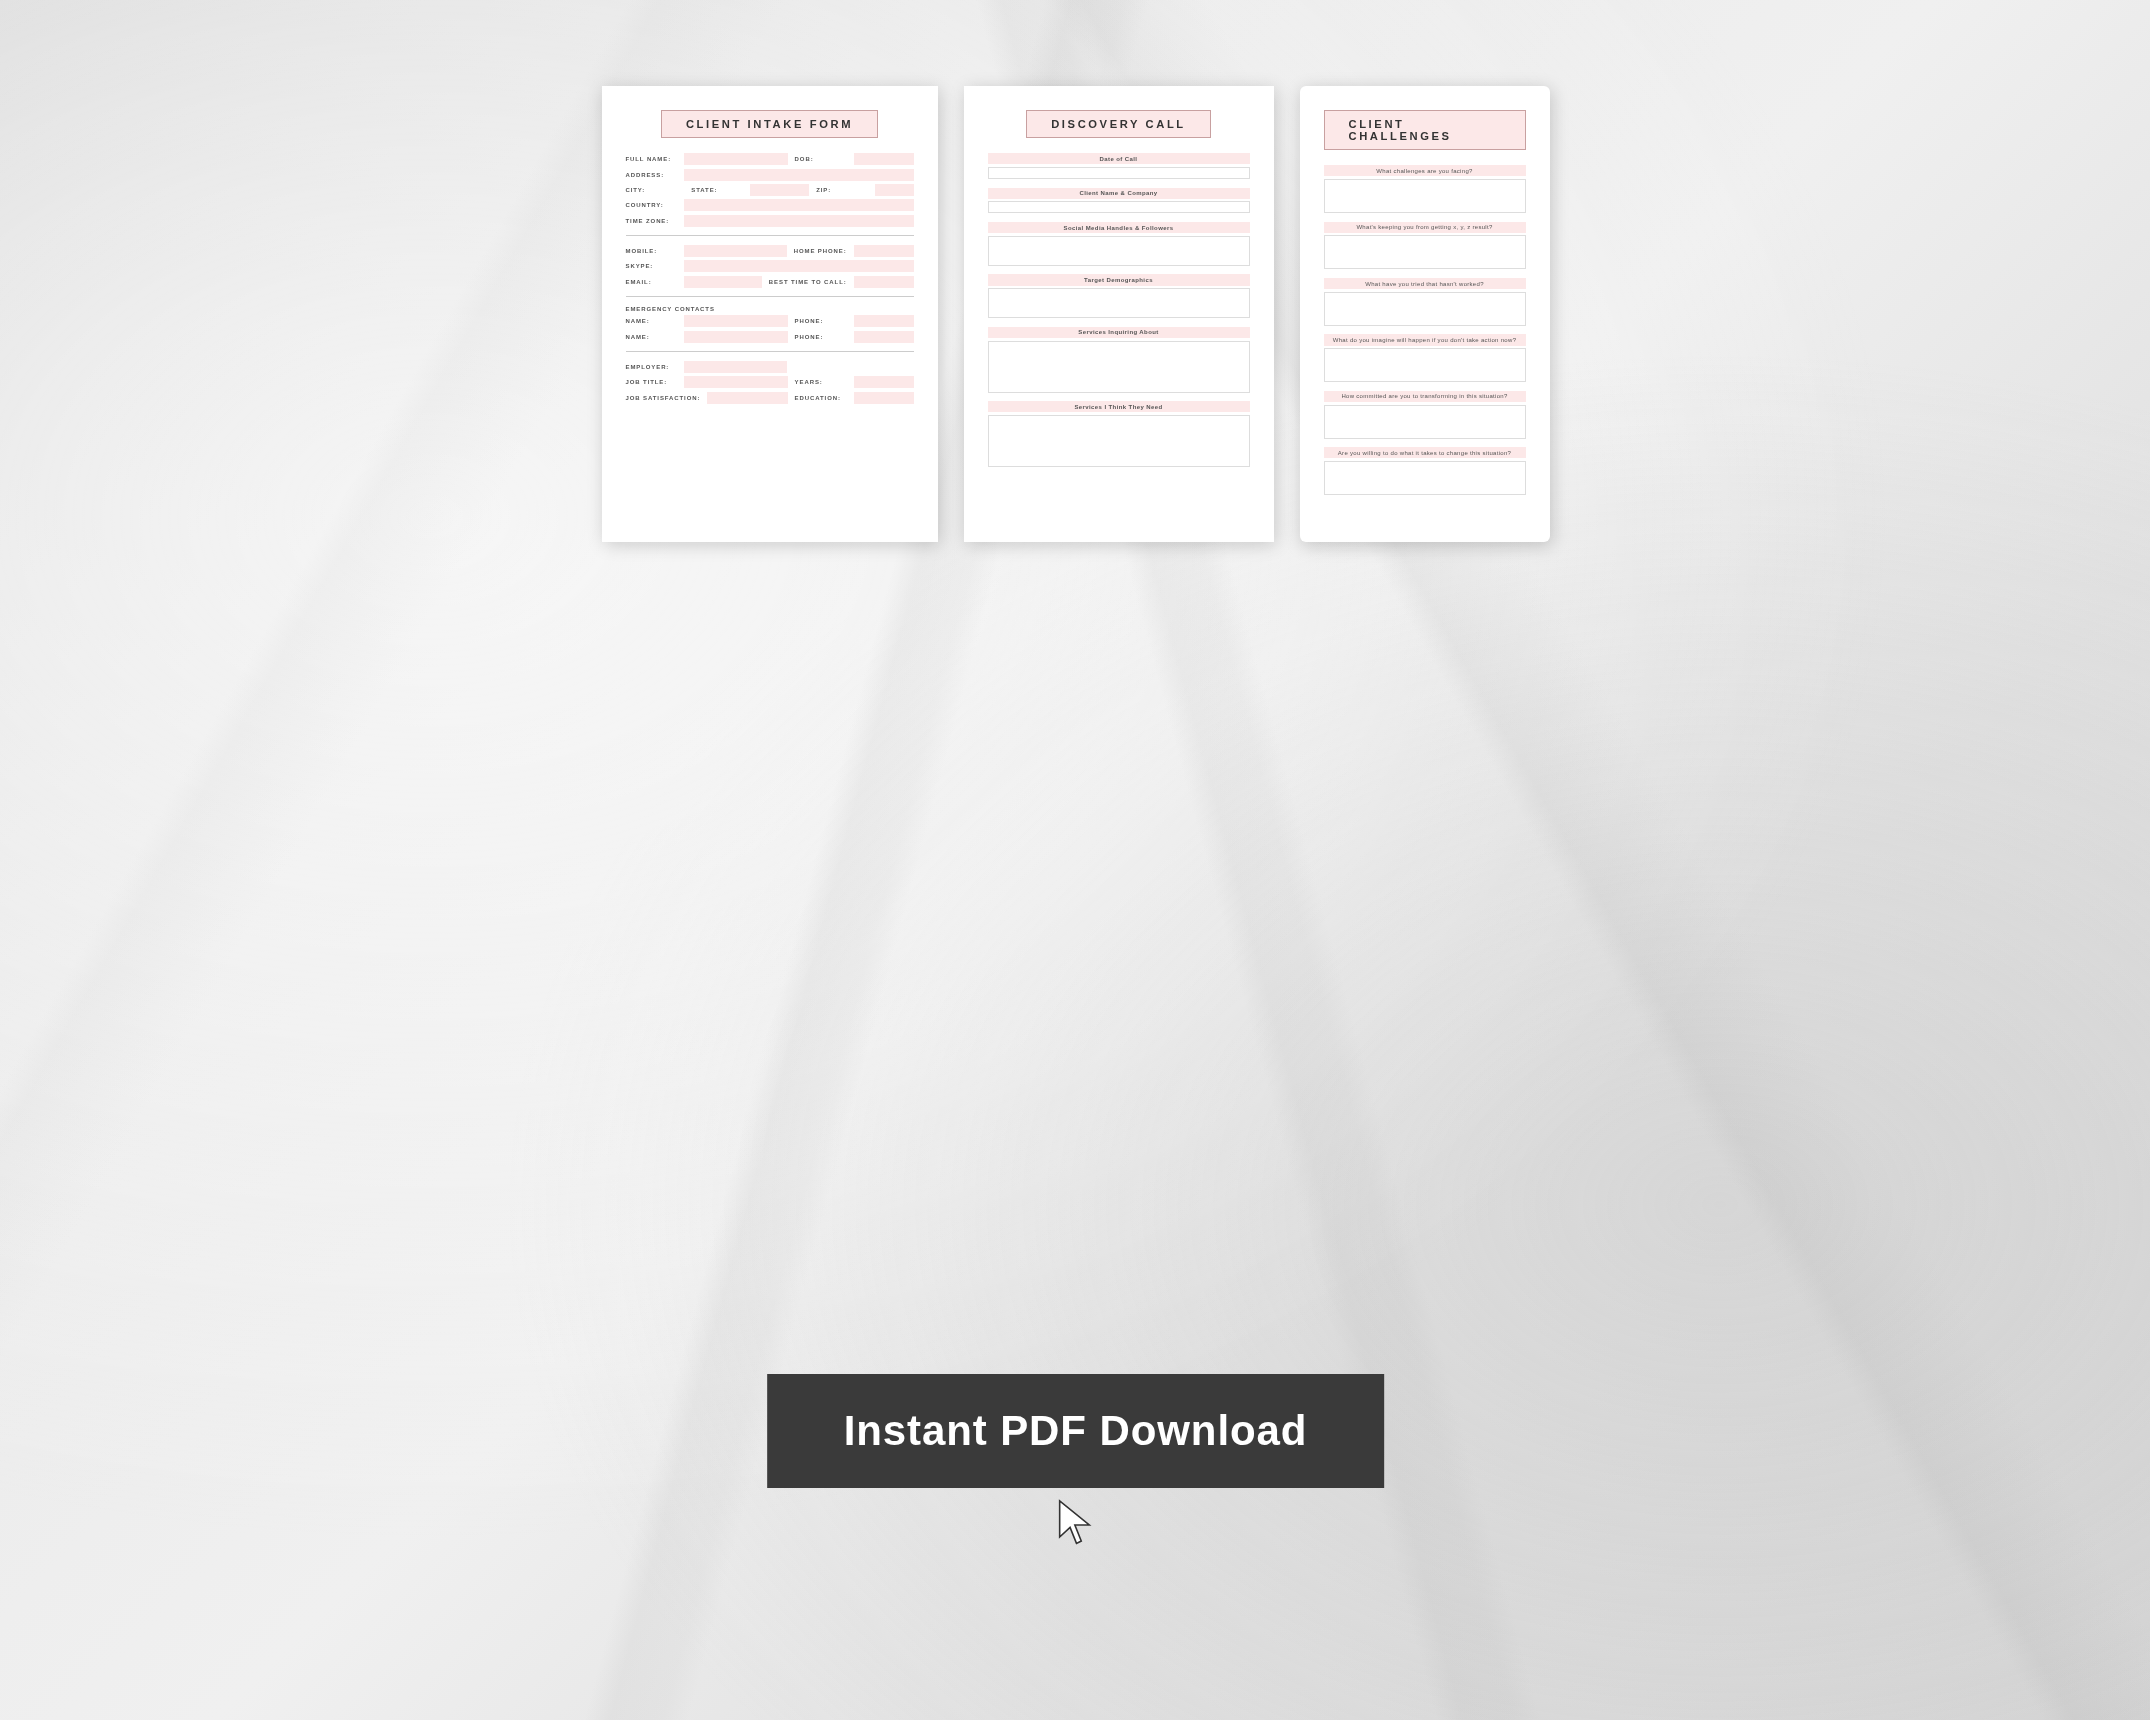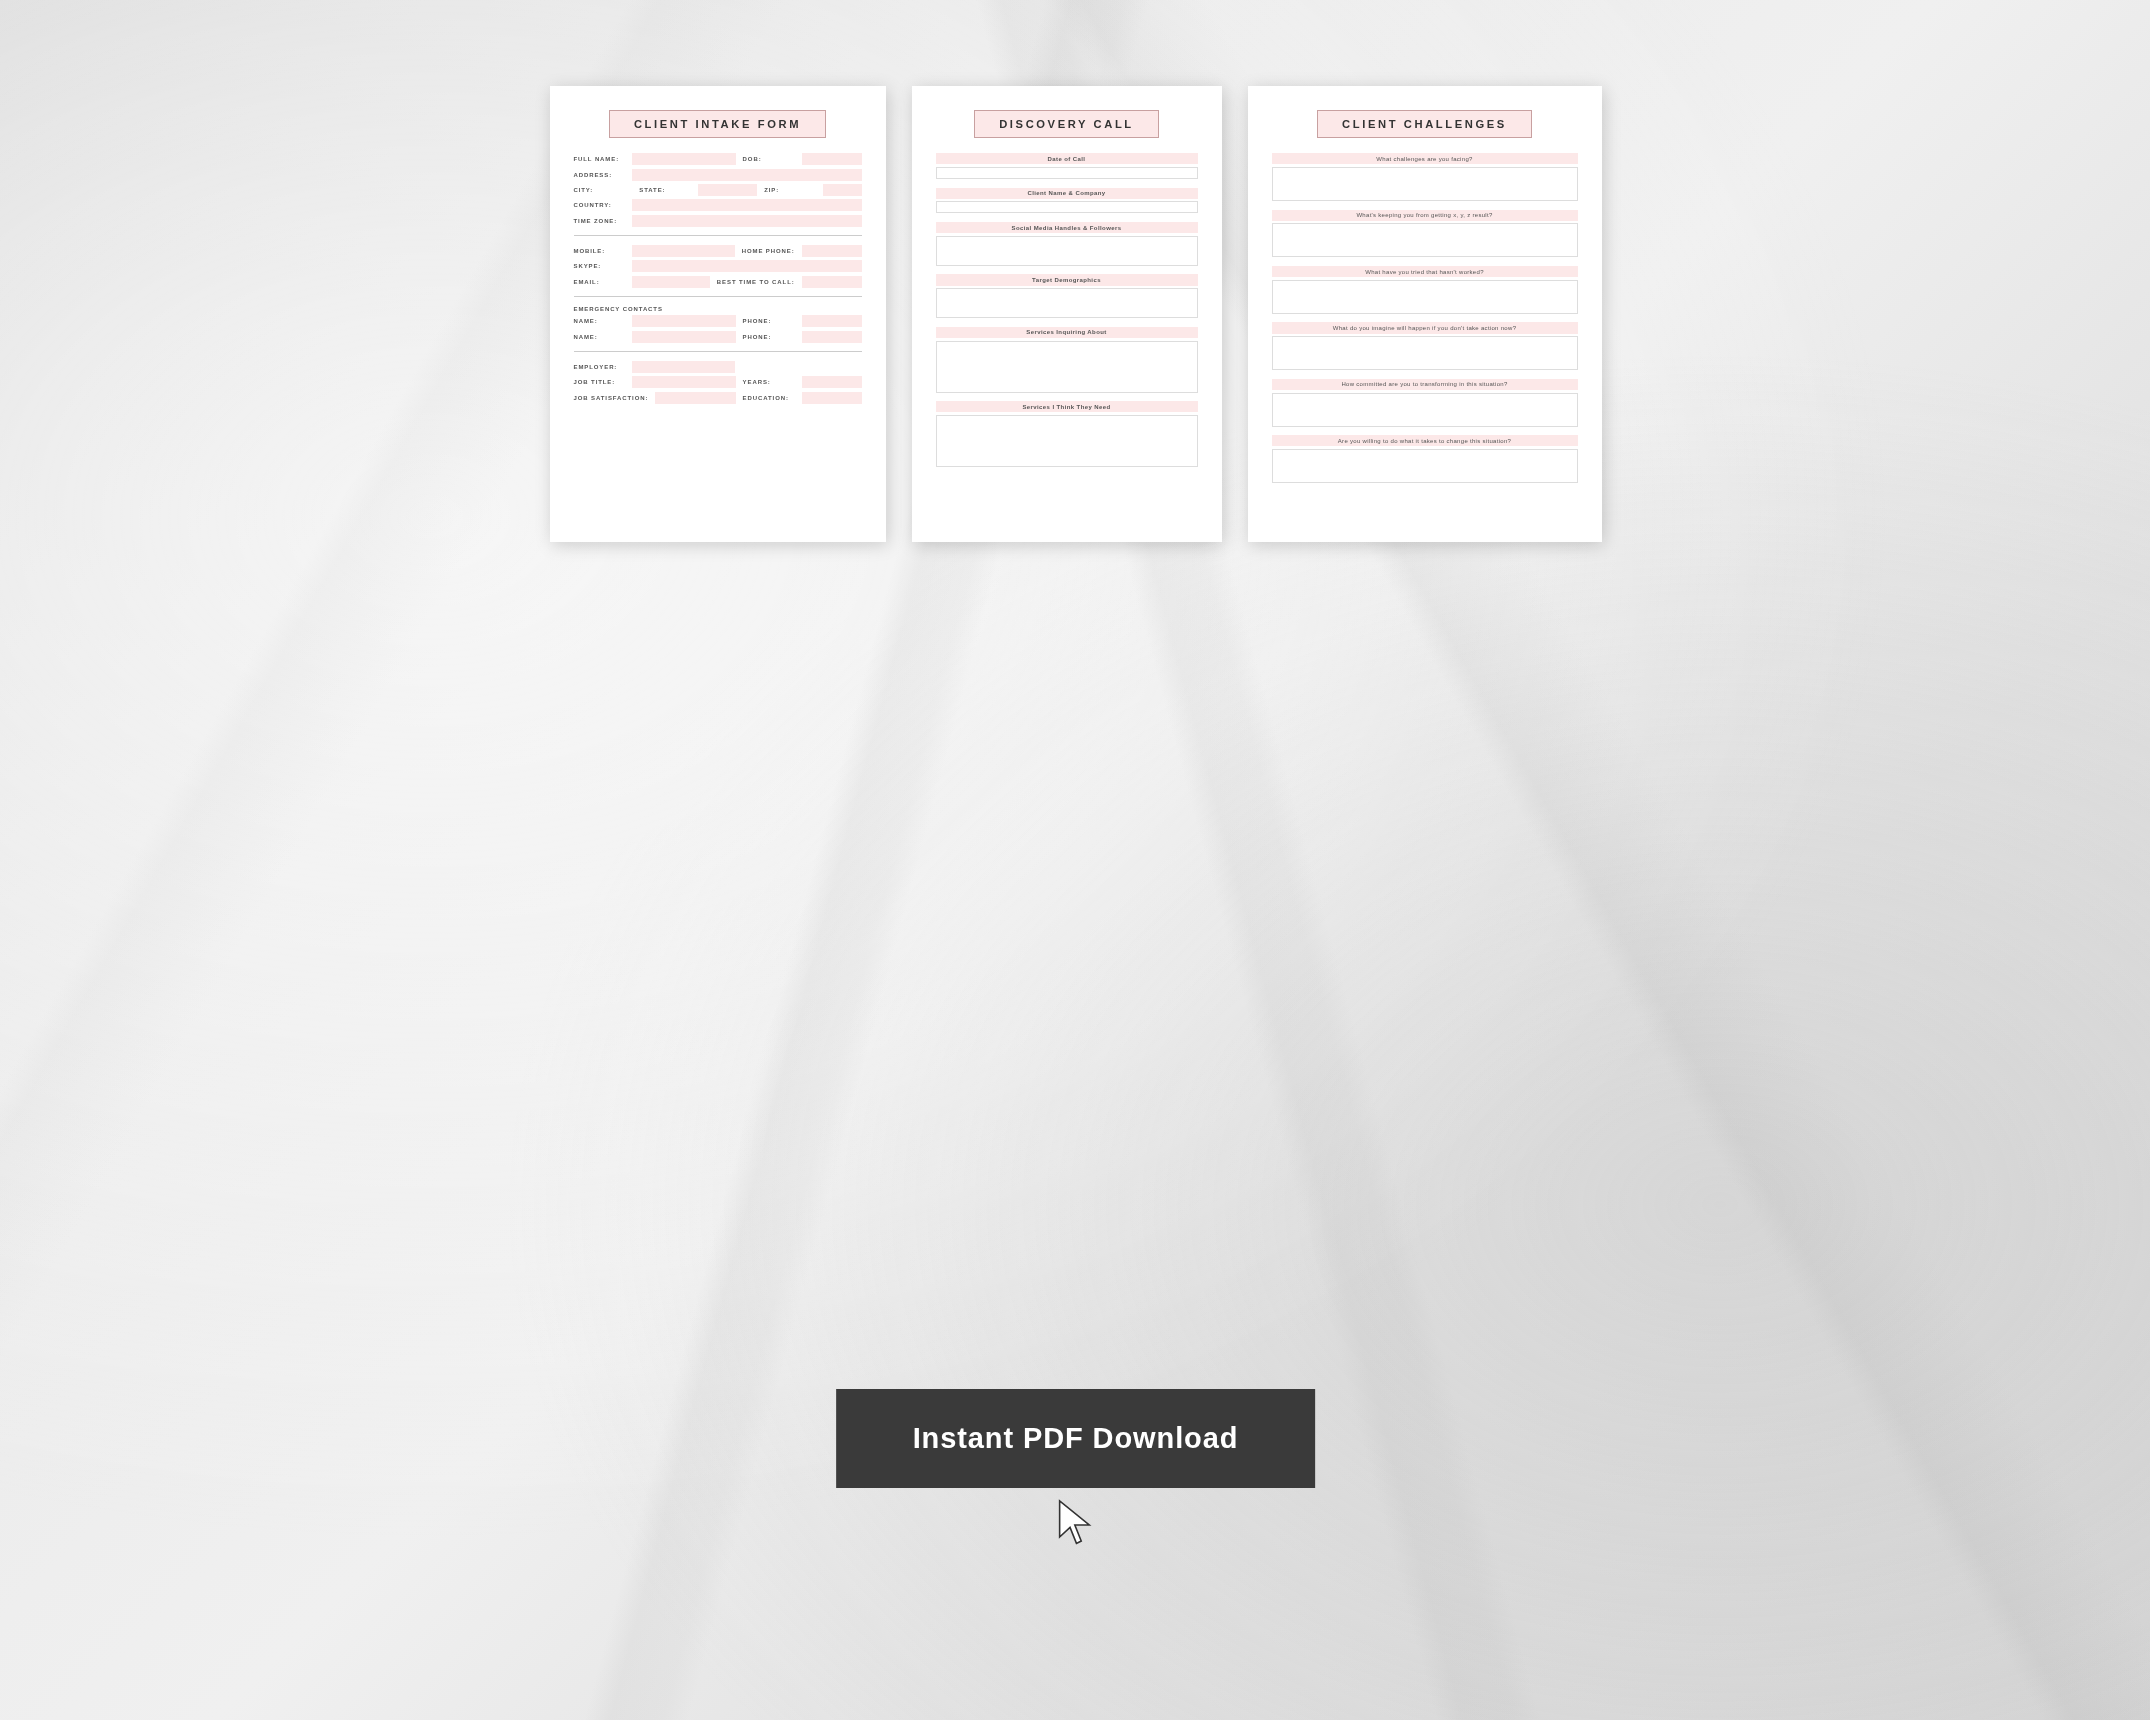--- a/index.html
+++ b/index.html
@@ -55,22 +55,23 @@
 
     
     .page-discovery {
       width: 310px;
       min-height: 456px;
       text-align: center;
     }
 
     
     .page-challenges {
-      width: 354px;
+      width: 250px;
       min-height: 456px;
+      border-radius: 6px;
     }
 
     
     .page-title-wrapper {
       display: flex;
       justify-content: center;
       margin-bottom: 15.5px;
     }
 
     .page-title-box {
@@ -214,21 +215,21 @@
       transform: translateX(-50%);
       display: flex;
       flex-direction: column;
       align-items: center;
     }
 
     .download-btn {
       background: #3a3a3a;
       color: #fff;
       font-family: 'Arial', sans-serif;
-      font-size: 29px;
+      font-size: 42px;
       font-weight: 800;
       letter-spacing: 0.9px;
       padding: 33px 77px;
       border: none;
       cursor: pointer;
       display: block;
     }
 
     .cursor-icon {
       margin-top: 8.6px;

